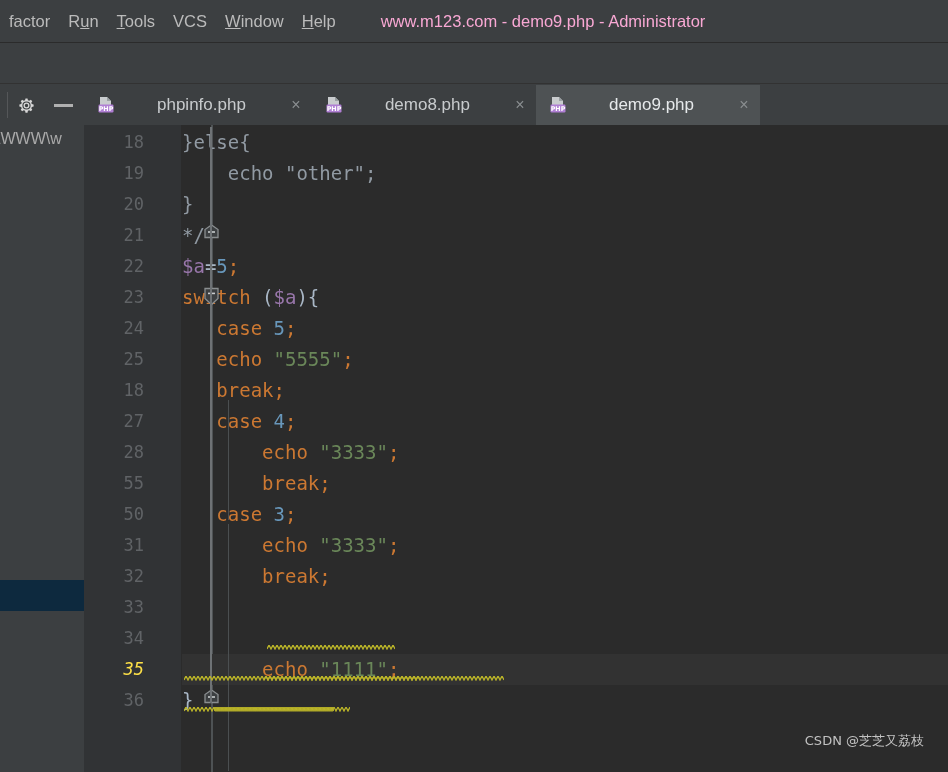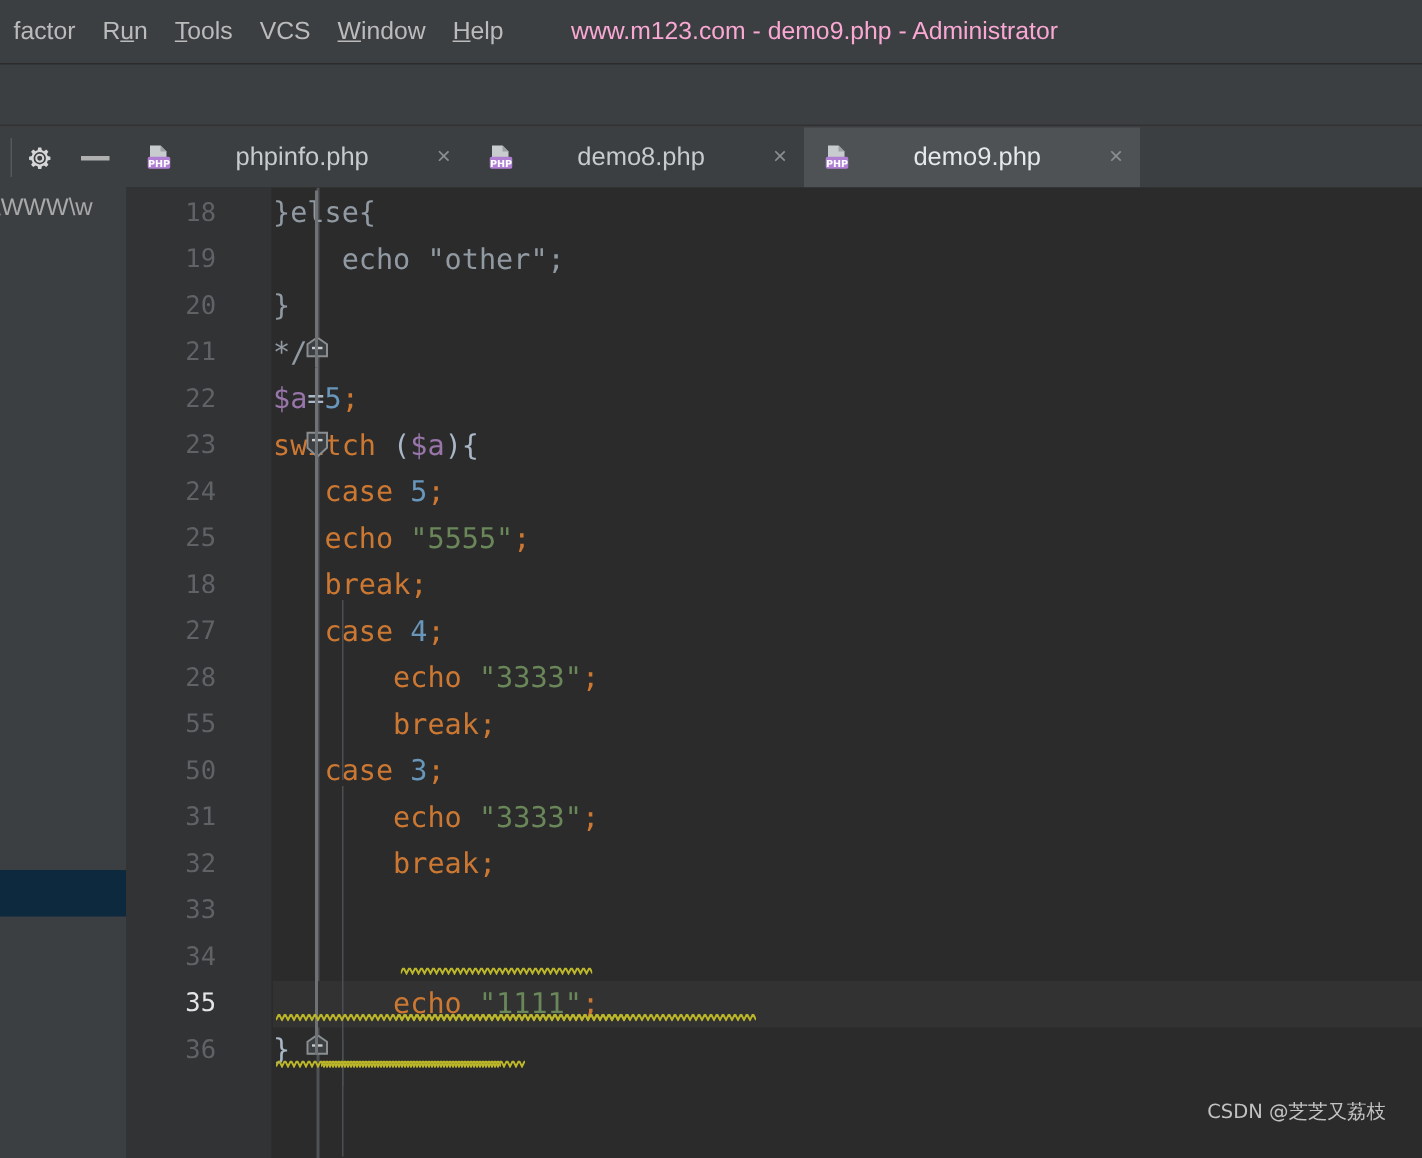--- a/index.html
+++ b/index.html
@@ -198,21 +198,21 @@
     position: absolute;
     left: 0; top: 0;
     width: 60px; height: 31px;
     line-height: 31px;
     text-align: right;
     color: #606366;
     font-family: "DejaVu Sans Mono", monospace;
     font-size: 17px;
     cursor: default;
   }
-  .line.current .lnum { color: #e5e5e5; }
+  .line.current .lnum { color: #fde047; font-style: italic; }
   .code {
     position: absolute;
     left: 98px; top: 0;
     height: 31px;
     line-height: 31px;
     white-space: pre;
     font-family: "DejaVu Sans Mono", monospace;
     font-size: 19px;
     color: #a9b7c6;
     cursor: text;

